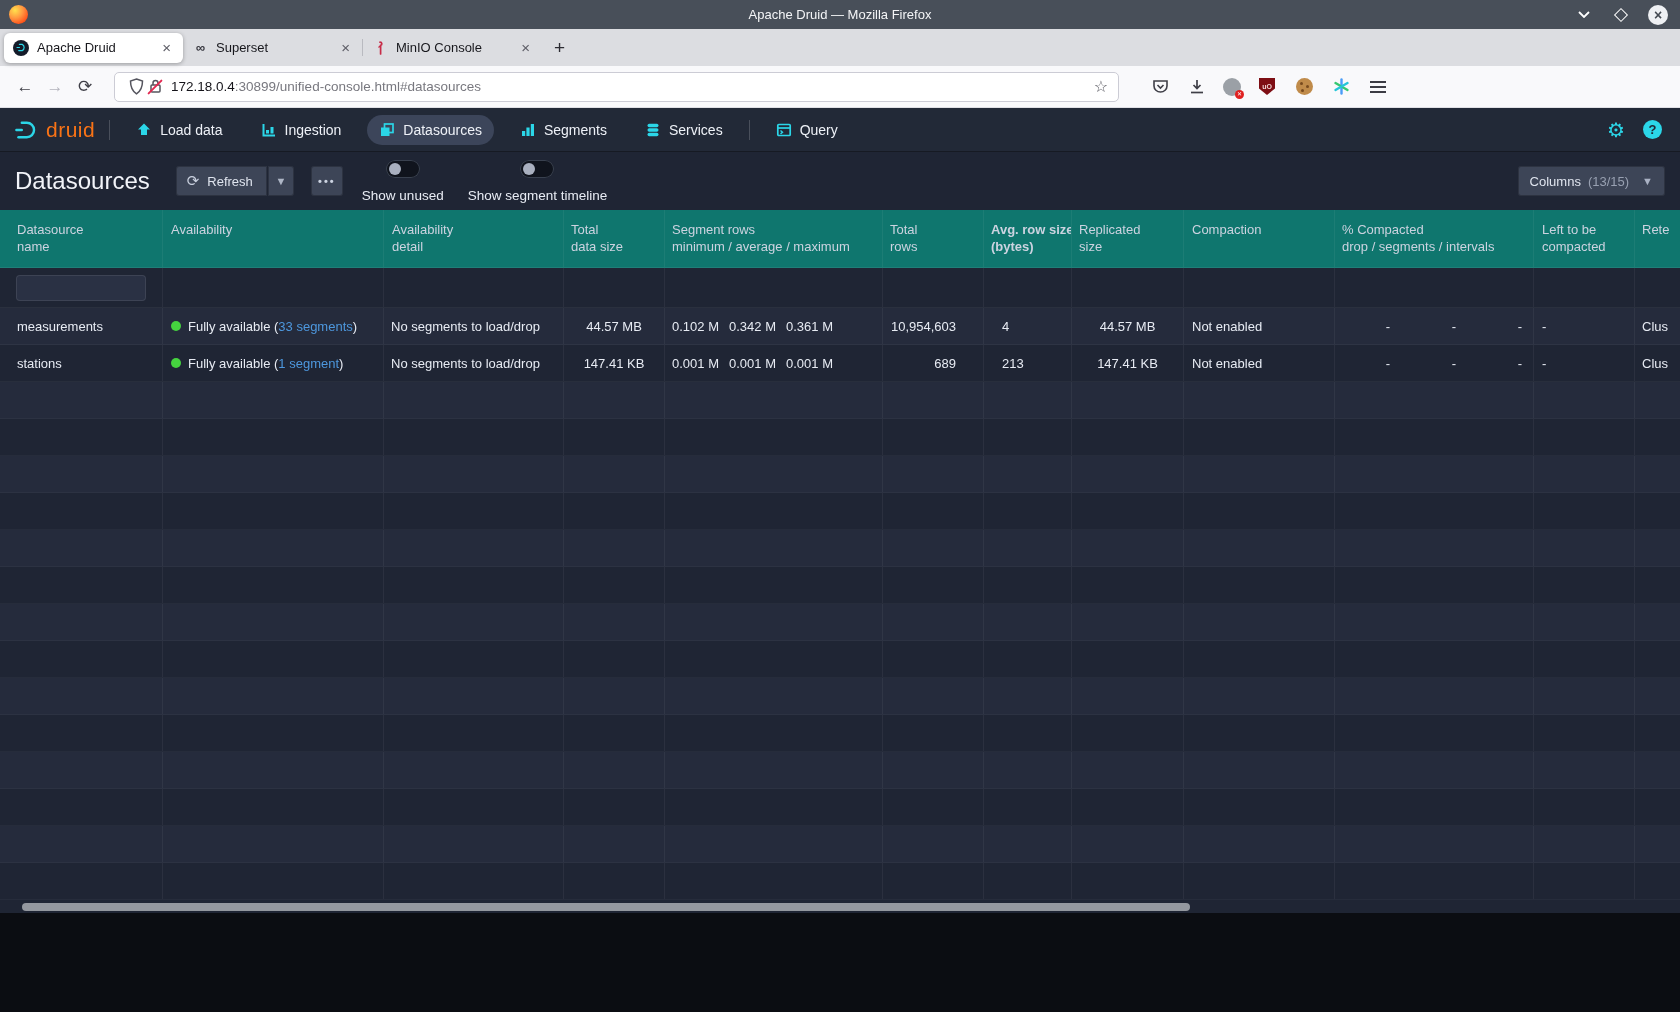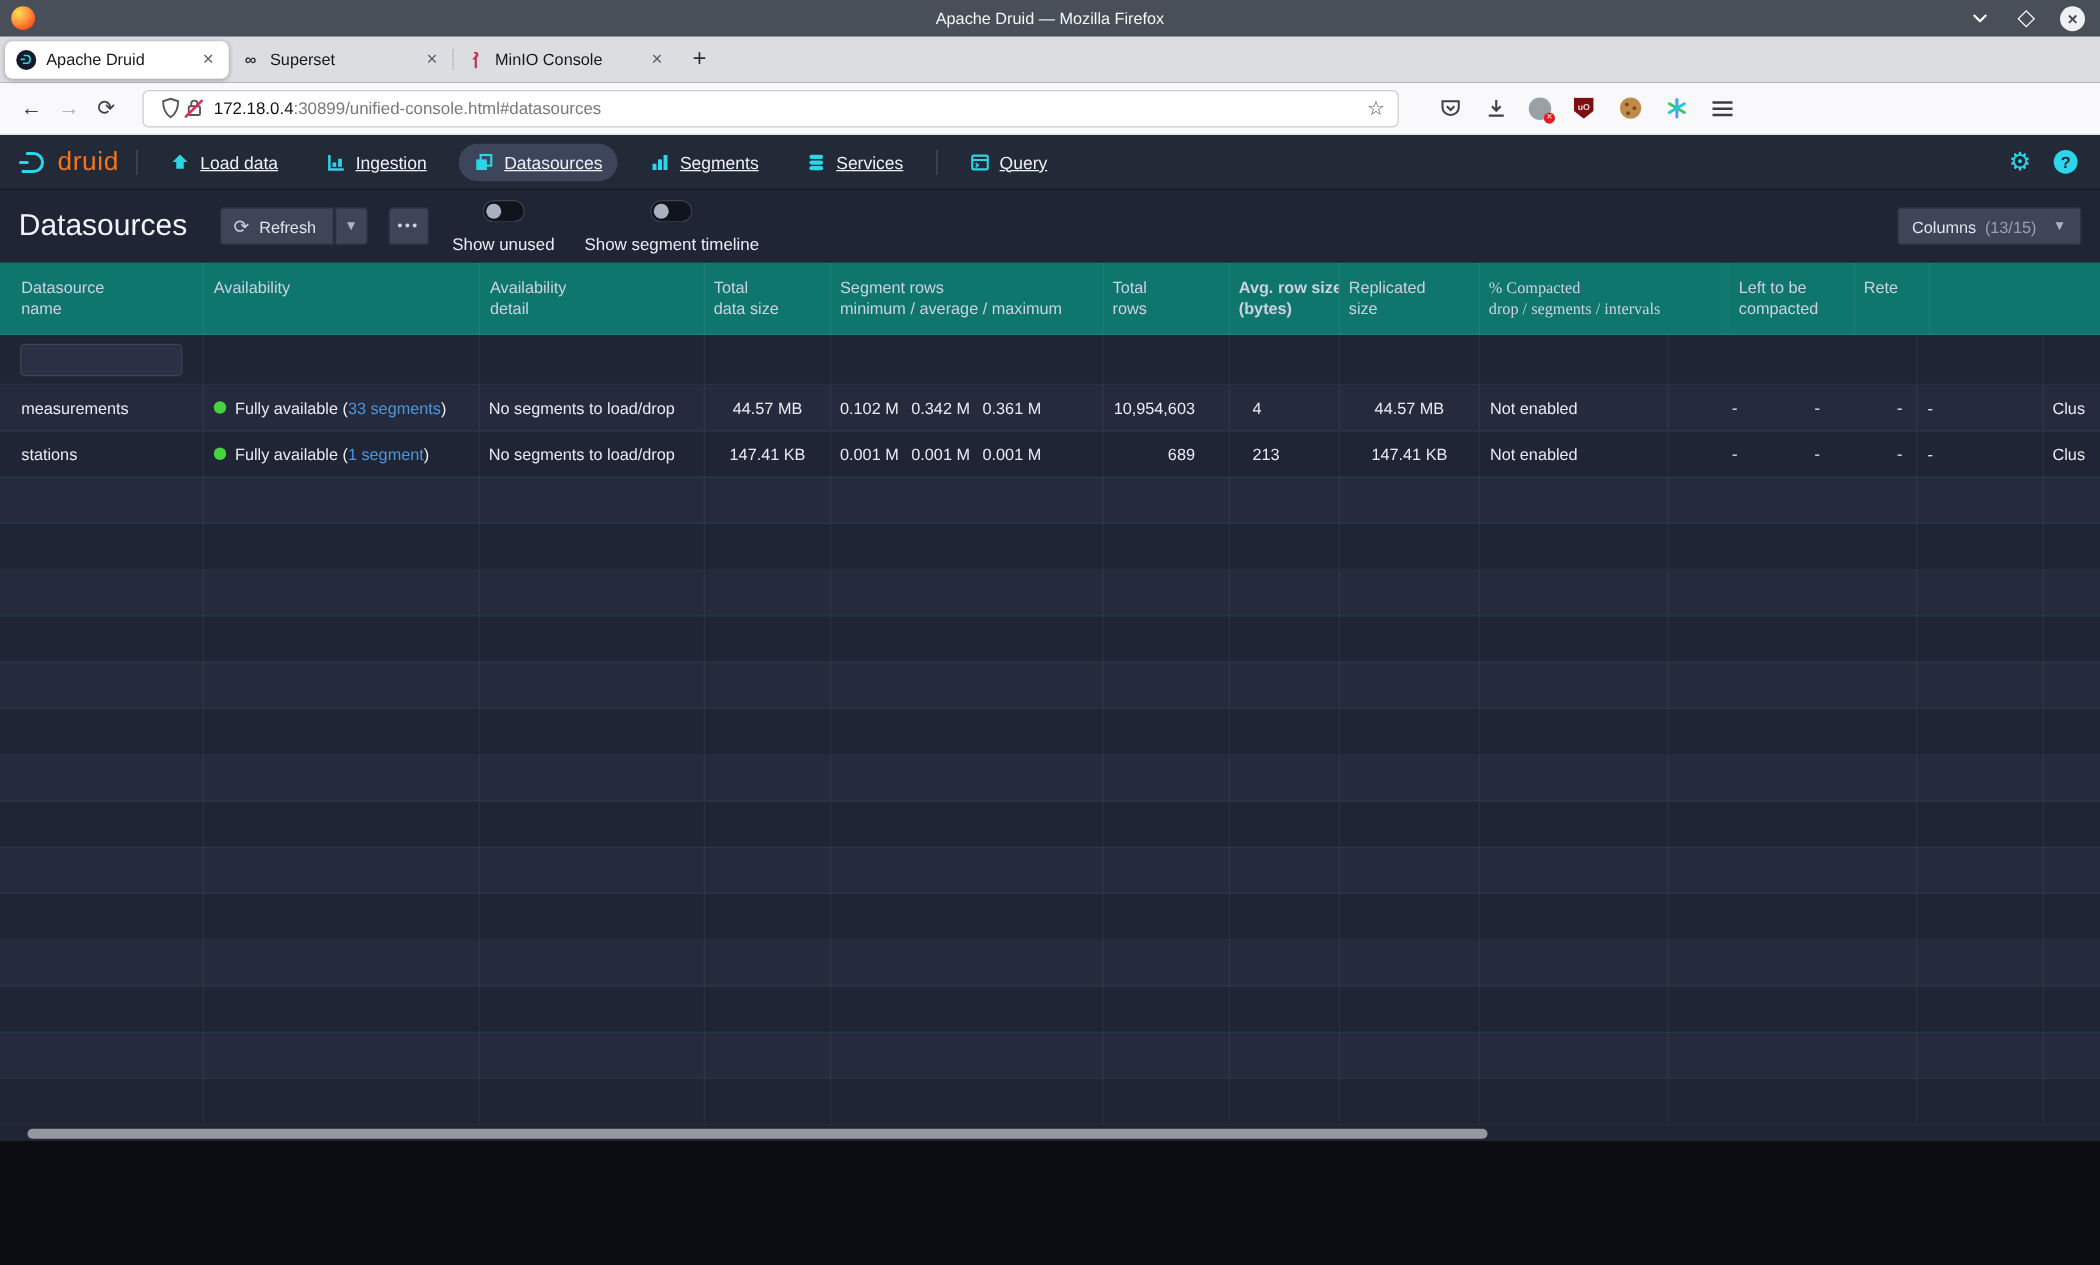--- a/index.html
+++ b/index.html
@@ -49,21 +49,21 @@
   .hamburger { display:flex; flex-direction:column; gap:3px; }
   .hamburger i { width:16px; height:2px; background:#3c3c44; }
   .ext-circle { width:18px; height:18px; border-radius:50%; background:#9ba0a6; position:relative; }
   .ext-circle:after { content:"✕"; position:absolute; right:-3px; bottom:-3px; width:9px; height:9px; background:#e02020; color:#fff; border-radius:50%; font-size:6px; line-height:9px; text-align:center; }
 
   
   .druid-nav { height:44px; background:#222937; display:flex; align-items:center; color:#eef1f7; border-bottom:1px solid rgba(0,0,0,.35); }
   .brand { display:flex; align-items:center; gap:8px; margin-left:14px; }
   .brand-text { font-size:21px; color:#f97316; letter-spacing:.5px; }
   .nav-divider { width:1px; height:20px; background:rgba(255,255,255,.18); margin:0 14px; }
-  .nav-item { display:flex; align-items:center; gap:8px; font-size:14px; padding:7px 12px; border-radius:17px; white-space:nowrap;text-decoration:underline; }
+  .nav-item { display:flex; align-items:center; gap:8px; font-size:14px; padding:7px 12px; border-radius:17px; white-space:nowrap; }
   .nav-item.active { background:#3c455a; }
   .nav-right { margin-left:auto; display:flex; align-items:center; gap:18px; padding-right:18px; }
   .gear { color:#2bd6e8; font-size:20px; line-height:1; }
   .help { width:19px; height:19px; border-radius:50%; background:#2bd6e8; color:#202735; font-size:13px; font-weight:bold; display:flex; align-items:center; justify-content:center; }
 
   
   .action-bar { height:58px; background:#1f2534; display:flex; align-items:center; padding:0 15px; color:#e8ecf4; }
   .page-title { font-size:24px; font-weight:500; color:#f2f4f9; margin-right:26px; }
   .btn { background:#3d4557; color:#dfe4ee; height:30px; display:flex; align-items:center; font-size:13px; border-radius:3px; box-shadow:inset 0 0 0 1px rgba(0,0,0,.25); }
   .btn-refresh { padding:0 14px 0 11px; gap:8px; border-radius:3px 0 0 3px; }
@@ -82,21 +82,21 @@
   .dtable { width:1680px; overflow:hidden; background:#0f766e; }
   .trow { display:flex; width:1695px; }
   .trow.r-light { background:#252b3c; }
   .trow.r-dark { background:#1f2534; }
   .tcell { flex:0 0 auto; border-right:1px solid rgba(255,255,255,.055); overflow:hidden; white-space:nowrap;
            display:flex; align-items:center; font-size:13px; color:#e7ebf3; }
   .c0{width:163px; padding-left:17px;} .c1{width:221px; padding-left:8px;}
   .c2{width:180px; padding-left:7px;}  .c3{width:101px; justify-content:center;}
   .c4{width:218px; padding-left:7px; gap:10px;} .c5{width:101px; justify-content:flex-end; padding-right:27px;}
   .c6{width:88px; padding-left:18px;}  .c7{width:112px; justify-content:center;}
-  .c8{width:151px; padding-left:8px;}  .c9{width:199px; padding:0;font-family:Liberation Serif, serif;}
+  .c8{width:151px; padding-left:8px;}  .c9{width:199px; padding:0;}
   .c10{width:101px; padding-left:8px;} .c11{width:60px; padding-left:7px;}
   .thead { height:58px; border-bottom:1px solid rgba(255,255,255,.07); }
   .thead .tcell { display:block; padding-top:11px; color:#ccd3e0; line-height:17px; }
   .thead .tcell > div { overflow:hidden; }
   .thead .c0 { padding-left:17px; } .thead .c1,.thead .c2,.thead .c8,.thead .c10 { padding-left:8px; }
   .thead .c3,.thead .c4,.thead .c11 { padding-left:7px; } .thead .c5 { padding:11px 0 0 7px; }
   .thead .c6 { padding-left:7px;font-weight:bold; } .thead .c7 { padding-left:7px; } .thead .c9 { padding:11px 0 0 7px; display:block; }
   .tfilter { height:40px; border-bottom:1px solid rgba(255,255,255,.05); }
   .filter-input { width:130px; height:26px; background:#2a3144; border:1px solid rgba(255,255,255,.09); border-radius:4px; outline:none; color:#e7ebf3; font-size:13px; padding:0 7px; }
   .tdata { height:37px; border-bottom:1px solid rgba(255,255,255,.045); }
@@ -341,20 +341,23 @@
           <div>rows</div>
         </div>
         <div class="tcell c6">
           <div>Avg. row size</div>
           <div>(bytes)</div>
         </div>
         <div class="tcell c7">
           <div>Replicated</div>
           <div>size</div>
         </div>
+        <div class="tcell c8">
+          <div>Compaction</div>
+        </div>
         <div class="tcell c9">
           <div>% Compacted</div>
           <div>drop / segments / intervals</div>
         </div>
         <div class="tcell c10">
           <div>Left to be</div>
           <div>compacted</div>
         </div>
         <div class="tcell c11">
           <div>Rete</div>

